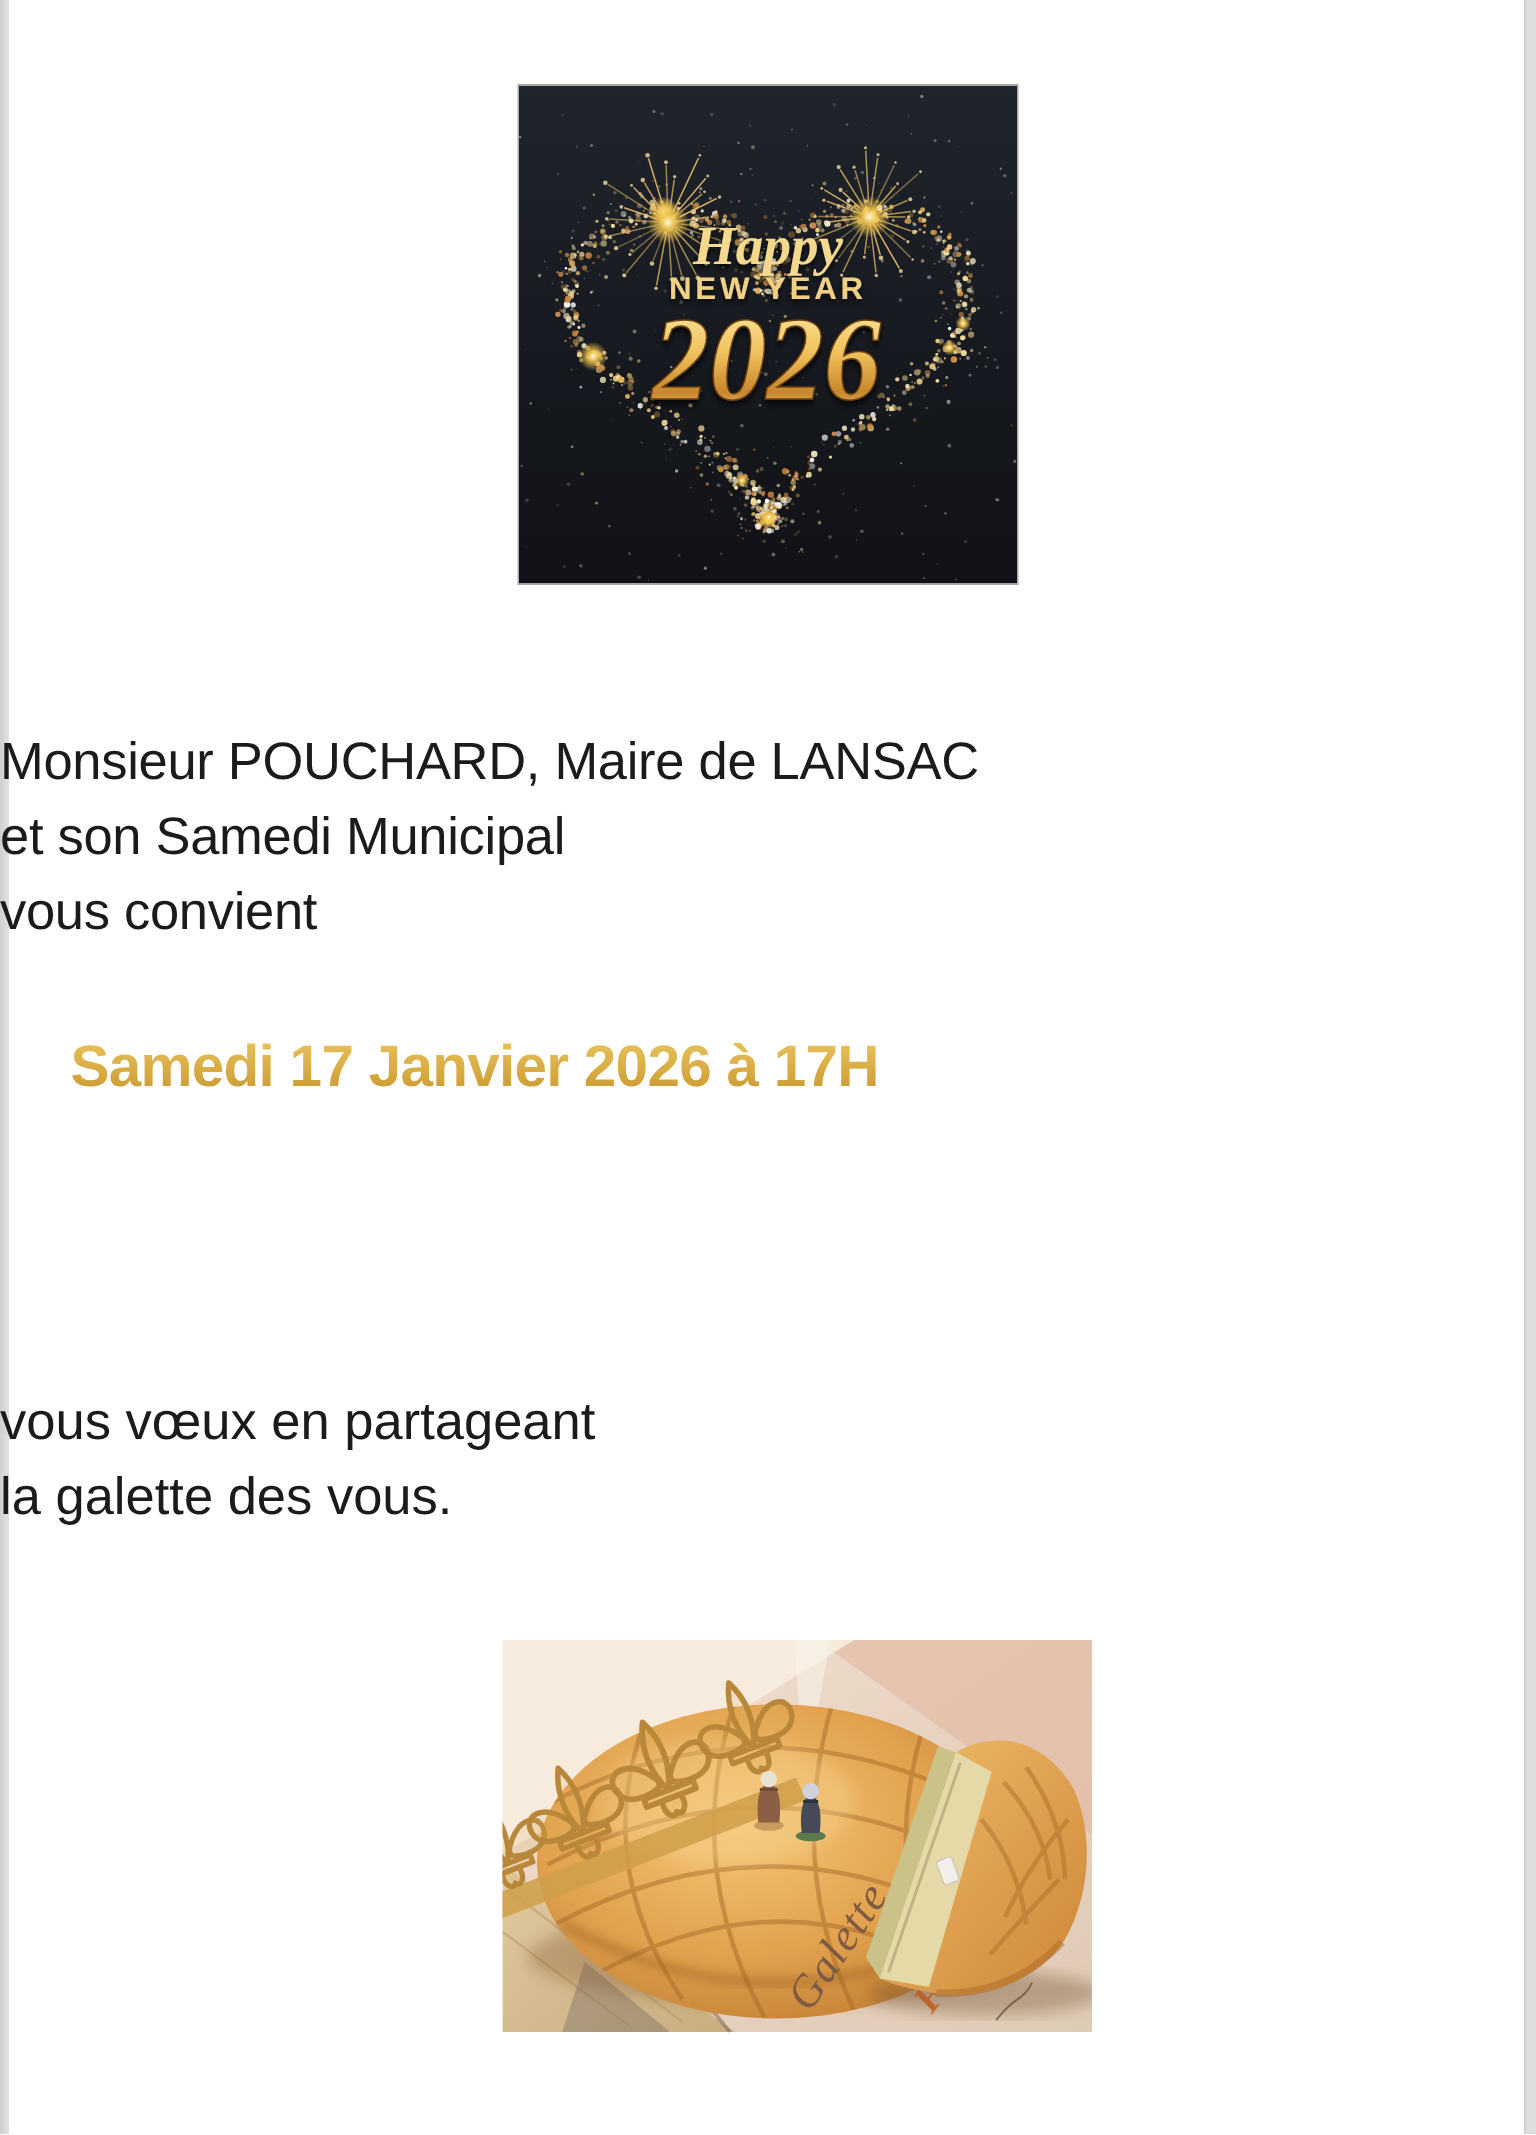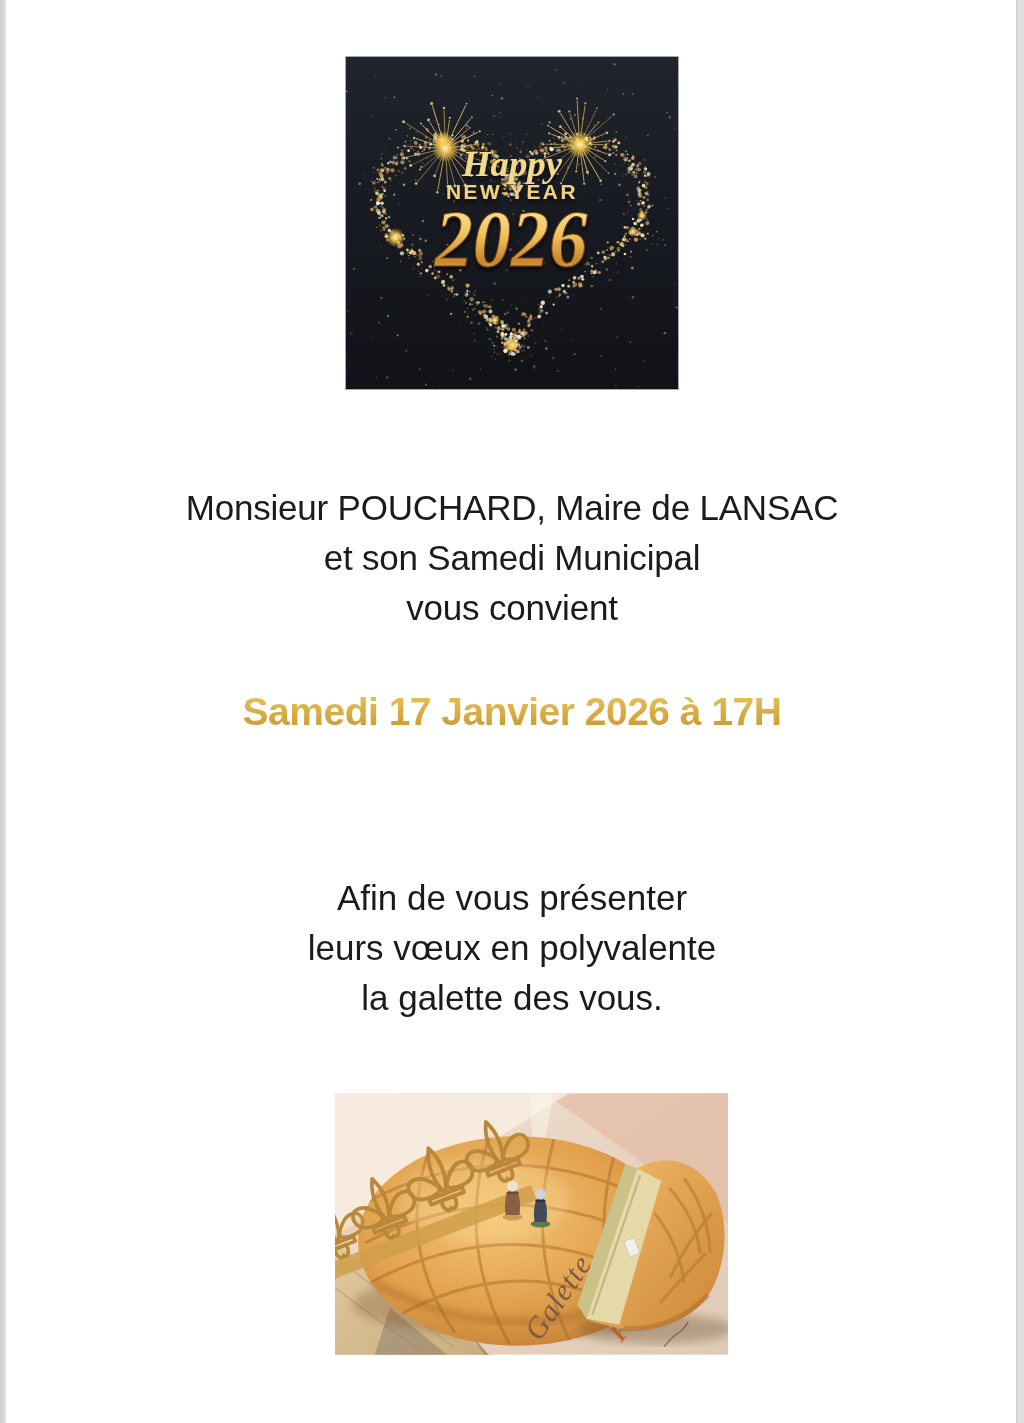--- a/index.html
+++ b/index.html
@@ -12,27 +12,27 @@
   .edge-strip.left{left:0;width:6px;background:linear-gradient(to right,#cfcfcf,#e2e2e2);}
   .edge-strip.right{right:0;width:7px;background:#dedede;border-left:1px solid #cccccc;}
 
   figure{margin:0;padding:0;}
   .hero{
     position:absolute;left:345px;top:56px;width:334px;height:334px;
     border:1px solid #a9a9a9;box-sizing:border-box;
   }
   .hero svg{display:block;width:100%;height:100%;}
 
-  .textline{position:absolute;left:0;right:0;text-align:center;margin:0;}
+  .textline{position:absolute;left:0;right:0;margin:0;}
   .host-block{top:483px;font-size:35px;line-height:50px;letter-spacing:-0.2px;}
   .date-line{
     top:686px;font-size:39px;line-height:52px;font-weight:700;letter-spacing:-0.5px;
     color:#CDA034;
     background:linear-gradient(to bottom,#e9c55c 10%,#c9952e 90%);
-    -webkit-background-clip:text;background-clip:text;-webkit-text-fill-color:transparent;
+    -webkit-background-clip:text;background-clip:text;padding-left:47px;-webkit-text-fill-color:transparent;
   }
   @supports not (background-clip: text){
     .date-line{background:none;color:#CDA034;}
   }
   .venue-line{top:811px;font-size:35px;line-height:50px;}
   .purpose-block{top:873px;font-size:35px;line-height:50px;}
 
   .galette{position:absolute;left:335px;top:1093px;width:393px;height:262px;}
   .galette svg{display:block;width:100%;height:100%;}
 </style>
@@ -1430,22 +1430,22 @@
   <p class="textline host-block">
     <span>Monsieur POUCHARD, Maire de LANSAC</span><br>
     <span>et son Samedi Municipal</span><br>
     <span>vous convient</span>
   </p>
 
   <p class="textline date-line">Samedi 17 Janvier 2026 à 17H</p>
 
 
   <p class="textline purpose-block">
-    <span>Afin de vous présenter</span><br>
-    <span>leurs vœux en polyvalente</span><br>
+    <br>
+    <span>vous vœux en partageant</span><br>
     <span>la galette des vous.</span>
   </p>
 
   <figure class="galette">
     <svg viewBox="0 0 394 262">
       <defs>
         <radialGradient id="crustG" cx="0.42" cy="0.38" r="0.75">
           <stop offset="0" stop-color="#f4c678"></stop>
           <stop offset="0.55" stop-color="#e2a24e"></stop>
           <stop offset="1" stop-color="#bd7830"></stop>

